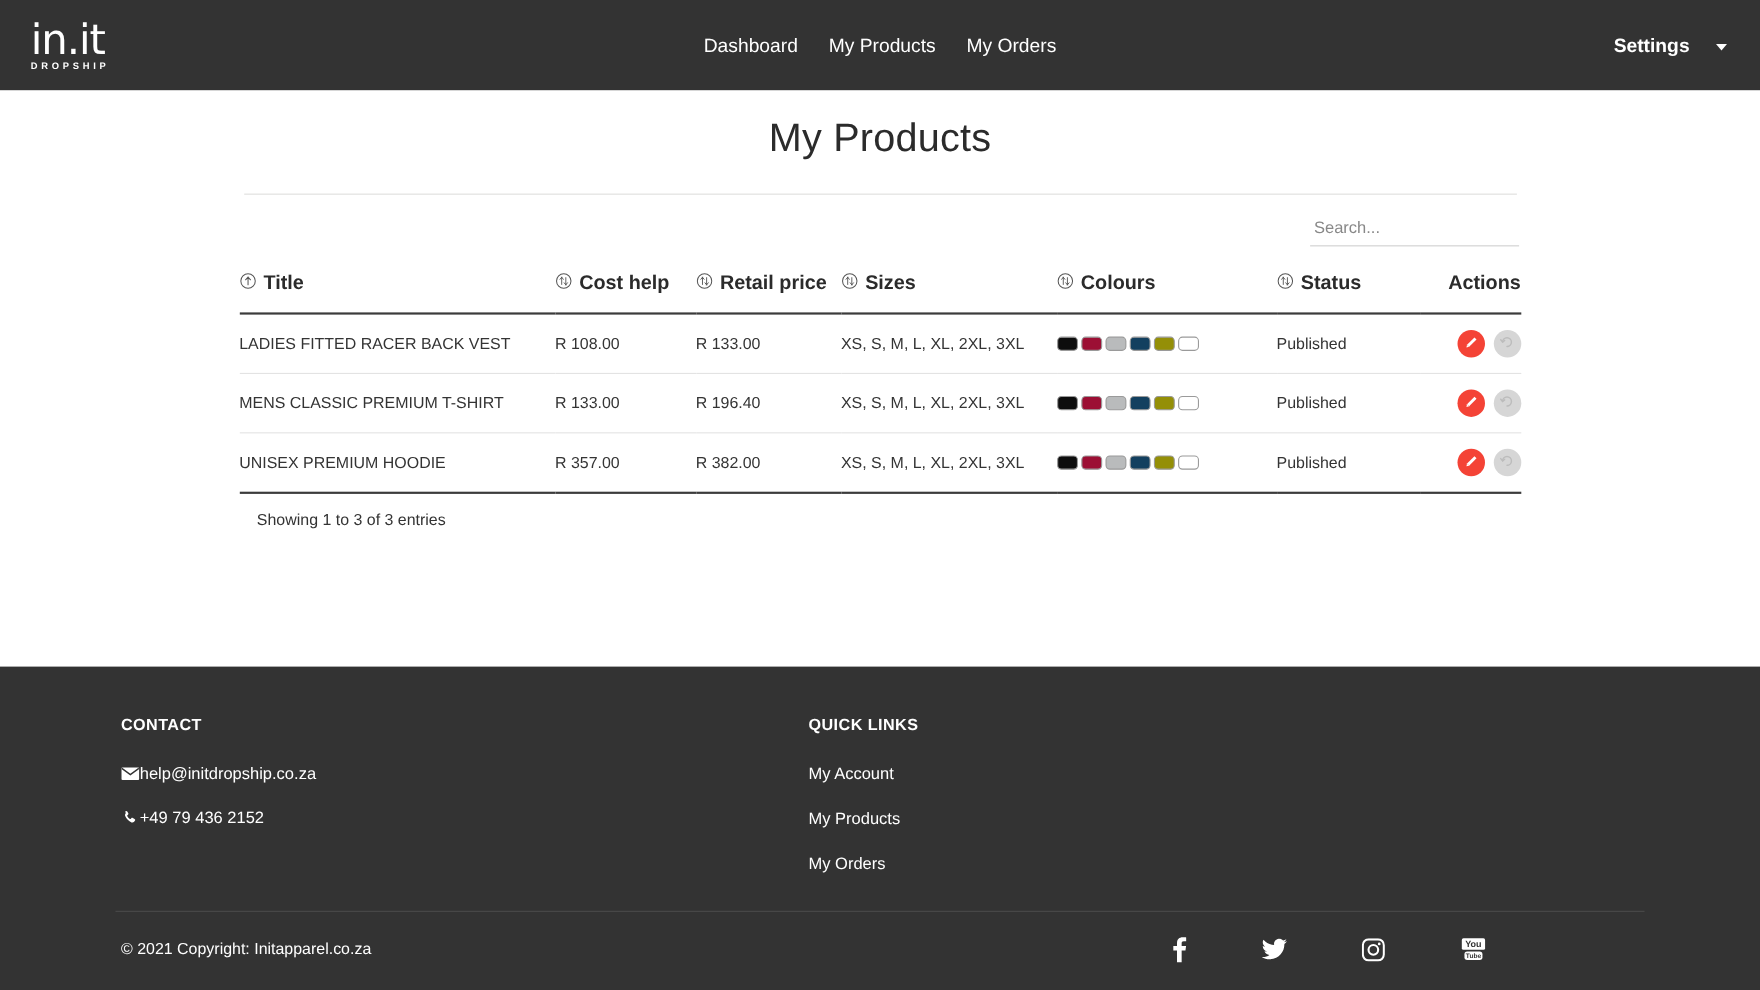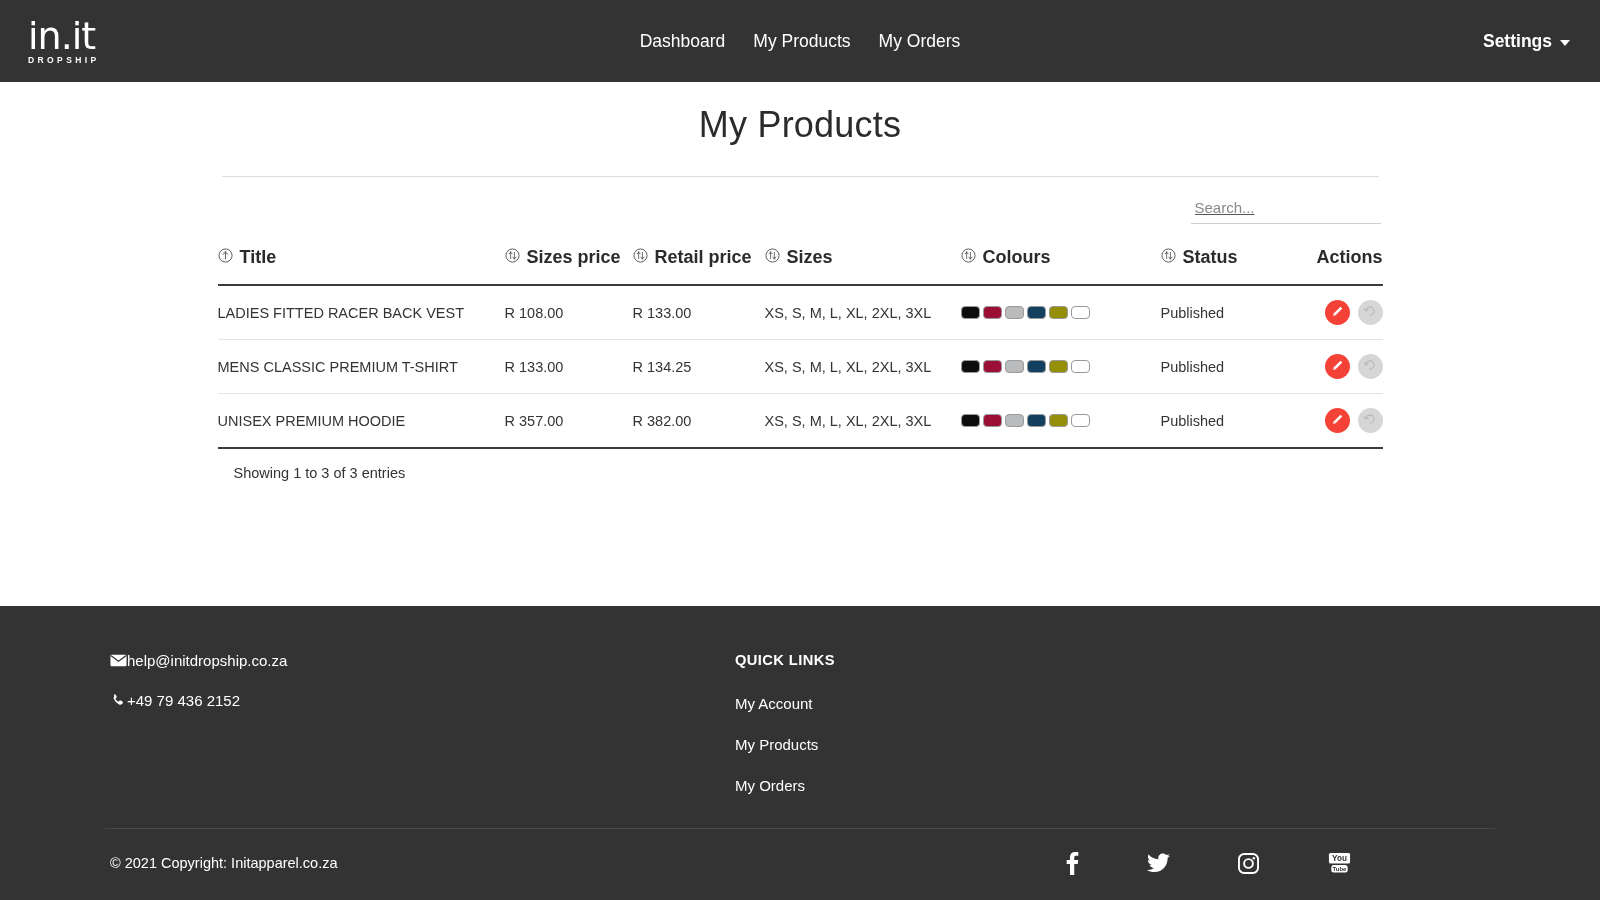--- a/index.html
+++ b/index.html
@@ -57,21 +57,21 @@
     font-weight: 400;
     text-decoration: none;
     cursor: pointer;
     white-space: nowrap;
   }
   .nav-right {
     position: absolute;
     right: 30px;
     display: flex;
     align-items: center;
-    gap: 8px;
+    gap: 24px;
     cursor: pointer;
   }
   .nav-right .settings-label {
     color: #ffffff;
     font-size: 17.5px;
     font-weight: 700;
   }
   .caret-down {
     width: 0; height: 0;
     border-left: 5.5px solid transparent;
@@ -116,21 +116,20 @@
   .search-input {
     width: 190px;
     border: none;
     border-bottom: 1px solid #cfcfcf;
     outline: none;
     font-size: 15px;
     color: #555;
     padding: 4px 2px 7px 4px;
     background: transparent;
     font-family: "Liberation Sans", sans-serif;
-    text-decoration: underline;
   }
   .search-input::placeholder { color: #888888; }
 
   table.products {
     width: 100%;
     border-collapse: collapse;
     table-layout: fixed;
   }
   table.products thead th {
     text-align: left;
@@ -299,21 +298,21 @@
             </span>
           </th>
           <th class="col-cost">
             <span class="th-inner">
               <span class="sort-icon">
                 <svg width="15" height="15" viewBox="0 0 16 16">
                     <circle cx="8" cy="8" r="7" fill="none" stroke="#555" stroke-width="1"></circle>
                     <path d="M6 4.3 L6 11.3 M6 4.3 L4.4 6.3 M6 4.3 L7.6 6.3 M10 11.7 L10 4.7 M10 11.7 L8.4 9.7 M10 11.7 L11.6 9.7" stroke="#555" stroke-width="0.9" fill="none" stroke-linecap="round"></path>
                   </svg>
               </span>
-              <span>Sizes price</span>
+              <span>Cost help</span>
             </span>
           </th>
           <th class="col-retail">
             <span class="th-inner">
               <span class="sort-icon">
                 <svg width="15" height="15" viewBox="0 0 16 16">
                     <circle cx="8" cy="8" r="7" fill="none" stroke="#555" stroke-width="1"></circle>
                     <path d="M6 4.3 L6 11.3 M6 4.3 L4.4 6.3 M6 4.3 L7.6 6.3 M10 11.7 L10 4.7 M10 11.7 L8.4 9.7 M10 11.7 L11.6 9.7" stroke="#555" stroke-width="0.9" fill="none" stroke-linecap="round"></path>
                   </svg>
               </span>
@@ -396,21 +395,21 @@
                     </svg>
                 </span>
               </button>
             </span>
           </td>
         </tr>
 
         <tr>
           <td class="col-title">MENS CLASSIC PREMIUM T-SHIRT</td>
           <td class="col-cost">R 133.00</td>
-          <td class="col-retail">R 134.25</td>
+          <td class="col-retail">R 196.40</td>
           <td class="col-sizes">XS, S, M, L, XL, 2XL, 3XL</td>
           <td class="col-colours">
             <span class="swatches">
                 <span class="swatch" style="background: rgb(13, 13, 13);"></span>
                 <span class="swatch" style="background: rgb(156, 15, 52);"></span>
                 <span class="swatch" style="background: rgb(185, 187, 188);"></span>
                 <span class="swatch" style="background: rgb(19, 64, 95);"></span>
                 <span class="swatch" style="background: rgb(148, 143, 7);"></span>
                 <span class="swatch" style="background: rgb(255, 255, 255);"></span>
               </span>
@@ -480,20 +479,21 @@
     </table>
 
     <div class="footer-info">Showing 1 to 3 of 3 entries</div>
   </div>
 </div>
 
 <div class="site-footer">
   <div class="footer-cols">
 
     <div class="fcol-contact">
+      <div class="footer-head">CONTACT</div>
       <div class="contact-line">
         <span class="contact-icon">
           <svg width="17" height="13" viewBox="0 0 18 13">
               <rect x="0.5" y="0.5" width="17" height="12" rx="1" fill="#ffffff"></rect>
               <path d="M0.8 1.2 L9 7.2 L17.2 1.2" fill="none" stroke="#333333" stroke-width="1.4"></path>
             </svg>
         </span>
         <span>help@initdropship.co.za</span>
       </div>
       <div class="contact-line">

